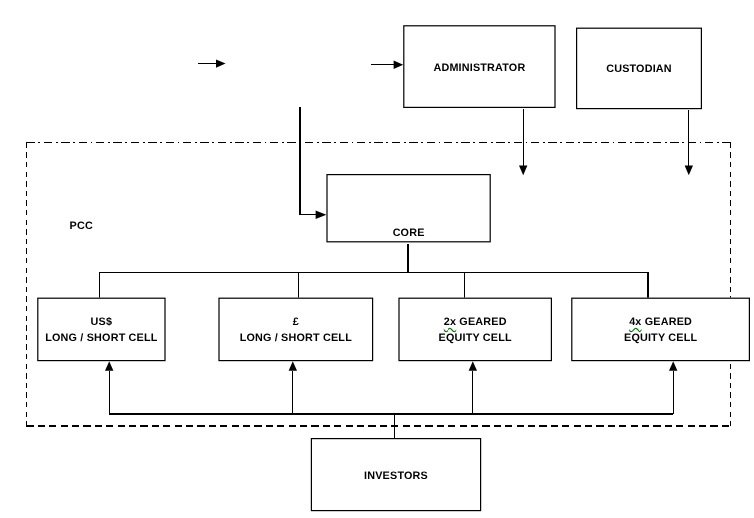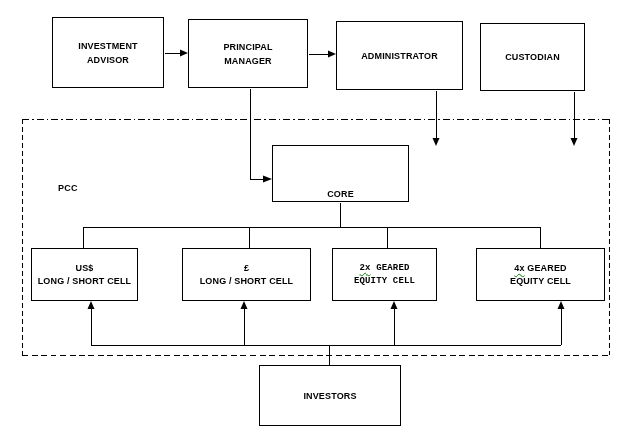--- a/index.html
+++ b/index.html
@@ -84,29 +84,21 @@
       <polygon points="91,301 87.5,309 94.5,309"></polygon>
       <line x1="244" y1="309" x2="244" y2="345"></line>
       <polygon points="244,301 240.5,309 247.5,309"></polygon>
       <line x1="394" y1="309" x2="394" y2="345"></line>
       <polygon points="394,301 390.5,309 397.5,309"></polygon>
       <line x1="561" y1="309" x2="561" y2="345"></line>
       <polygon points="561,301 557.5,309 564.5,309"></polygon>
     </g>
   </svg>
 
-  <div class="box" style="left:52px;top:17px;width:112px;height:71px;">
-    <div>INVESTMENT</div>
-    <div>ADVISOR</div>
-  </div>
 
-  <div class="box" style="left:188px;top:19px;width:120px;height:69px;">
-    <div>PRINCIPAL</div>
-    <div>MANAGER</div>
-  </div>
 
   <div class="box" style="left:336px;top:21px;width:127px;height:69px;">
     <div>ADMINISTRATOR</div>
   </div>
 
   <div class="box" style="left:480px;top:23px;width:105px;height:68px;">
     <div>CUSTODIAN</div>
   </div>
 
   <div class="pcc-label">PCC</div>
@@ -118,26 +110,26 @@
   <div class="box cell" style="left:31px;top:248px;width:107px;height:53px;">
     <div>US$</div>
     <div>LONG / SHORT CELL</div>
   </div>
 
   <div class="box cell" style="left:182px;top:248px;width:129px;height:53px;">
     <div>£</div>
     <div>LONG / SHORT CELL</div>
   </div>
 
-  <div class="box cell" style="left:332px;top:248px;width:105px;height:53px;font-family:Liberation Mono, monospace;">
+  <div class="box cell" style="left:332px;top:248px;width:128px;height:53px;">
     <div><span class="squiggle">2x</span> <span>GEARED</span></div>
     <div>EQUITY CELL</div>
   </div>
 
-  <div class="box cell" style="left:476px;top:248px;width:129px;height:53px;">
+  <div class="box cell" style="left:476px;top:248px;width:149px;height:53px;">
     <div><span class="squiggle">4x</span> <span>GEARED</span></div>
     <div>EQUITY CELL</div>
   </div>
 
   <div class="box" style="left:259px;top:365px;width:142px;height:61px;">
     <div>INVESTORS</div>
   </div>
 
 </div>
 

